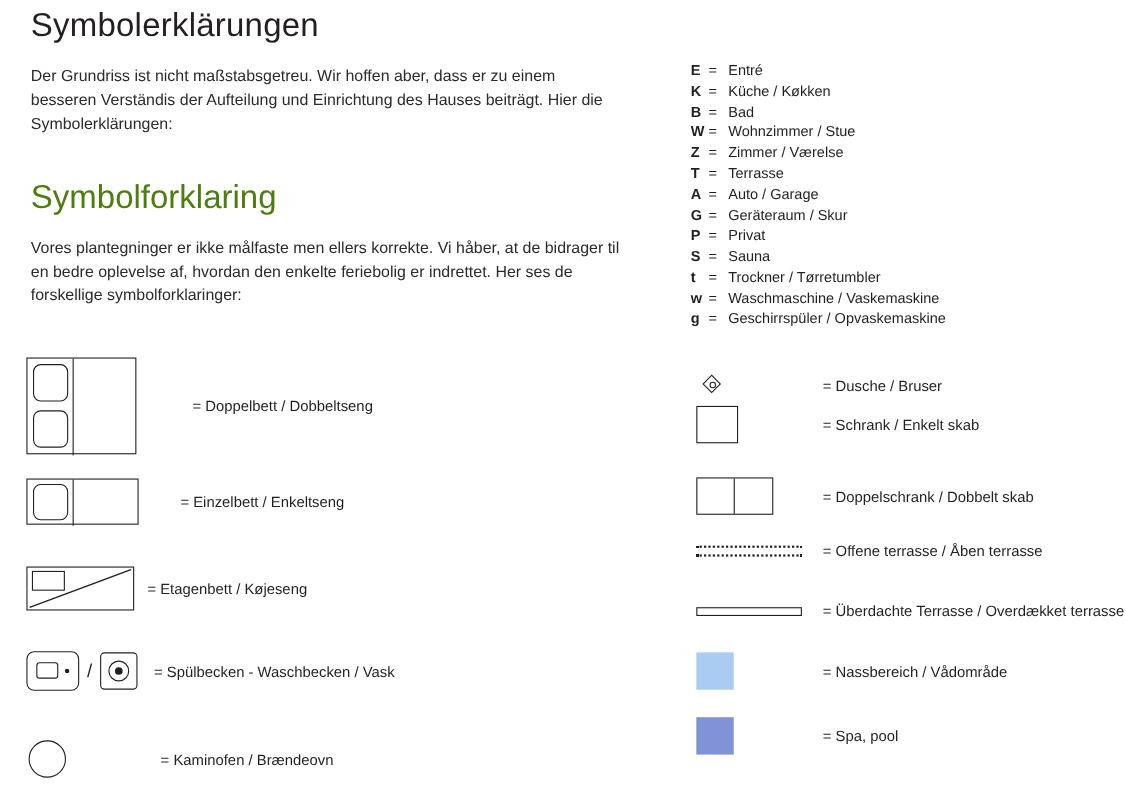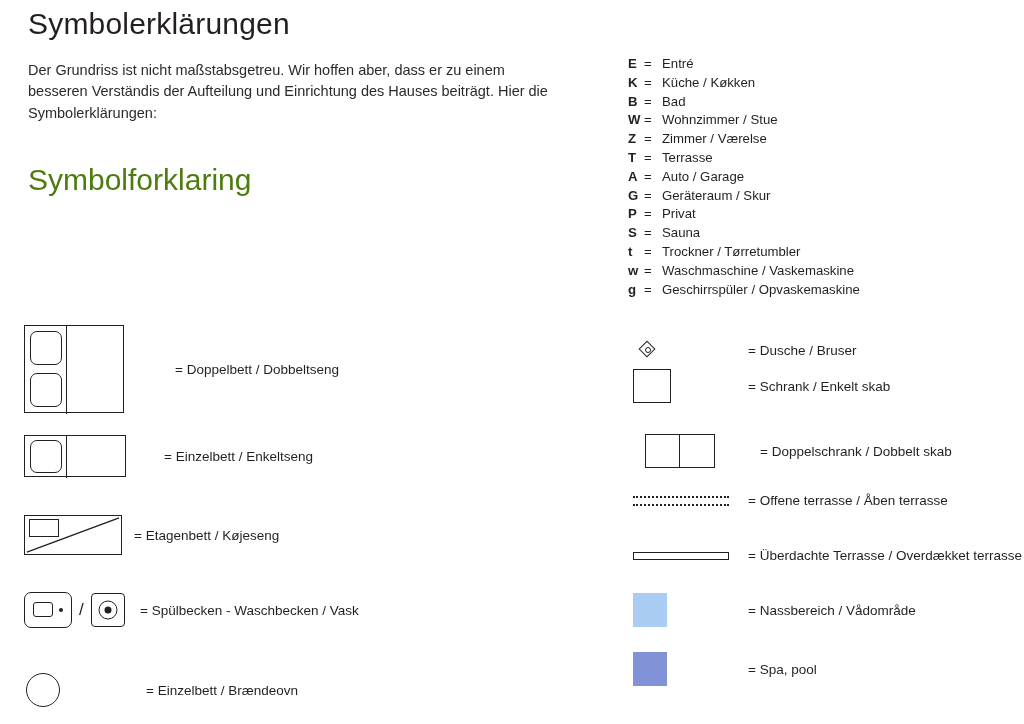--- a/index.html
+++ b/index.html
@@ -376,20 +376,21 @@
 </style>
 </head>
 <body>
 
 <div class="page">
 
   <div class="left-col">
     <h1 class="title-de">Symbolerklärungen</h1>
     <p class="para">Der Grundriss ist nicht maßstabsgetreu. Wir hoffen aber, dass er zu einem besseren Verständis der Aufteilung und Einrichtung des Hauses beiträgt. Hier die Symbolerklärungen:</p>
     <h1 class="title-dk">Symbolforklaring</h1>
+    <p class="para2">Vores plantegninger er ikke målfaste men ellers korrekte. Vi håber, at de bidrager til en bedre oplevelse af, hvordan den enkelte feriebolig er indrettet. Her ses de forskellige symbolforklaringer:</p>
   </div>
 
   <div class="sym-list-left">
 
     <div class="sym-row" style="top:0px;gap:41px;">
       <div class="sym-graphic">
         <div class="bed-double">
           <div class="pillow-box"></div>
           <div class="pillow" style="top:5px;"></div>
           <div class="pillow" style="top:47px;"></div>
@@ -432,21 +433,21 @@
           <div class="c2"></div>
         </div>
       </div>
       <div class="sym-label" style="margin-left:6px;">= Spülbecken - Waschbecken / Vask</div>
     </div>
 
     <div class="sym-row" style="top:348px;">
       <div class="sym-graphic">
         <div class="stove"></div>
       </div>
-      <div class="sym-label" style="margin-left:12px;">= Einzelbett / Brændeovn</div>
+      <div class="sym-label" style="margin-left:12px;">= Kaminofen / Brændeovn</div>
     </div>
 
   </div>
 
   <div class="right-col">
     <div class="abbr-row">
       <span class="abbr-key">E</span>
       <span class="abbr-eq">=</span>
       <span class="abbr-val">Entré</span>
     </div>
@@ -524,21 +525,21 @@
       <div class="r-label">= Dusche / Bruser</div>
     </div>
 
     <div class="r-row" style="top:44px;">
       <div class="r-graphic">
         <div class="wardrobe"></div>
       </div>
       <div class="r-label">= Schrank / Enkelt skab</div>
     </div>
 
-    <div class="r-row" style="top:109px;margin-left:12px;">
+    <div class="r-row" style="top:109px;">
       <div class="r-graphic">
         <div class="wardrobe2">
           <div class="half"></div>
           <div class="half"></div>
         </div>
       </div>
       <div class="r-label">= Doppelschrank / Dobbelt skab</div>
     </div>
 
     <div class="r-row" style="top:168px;">

